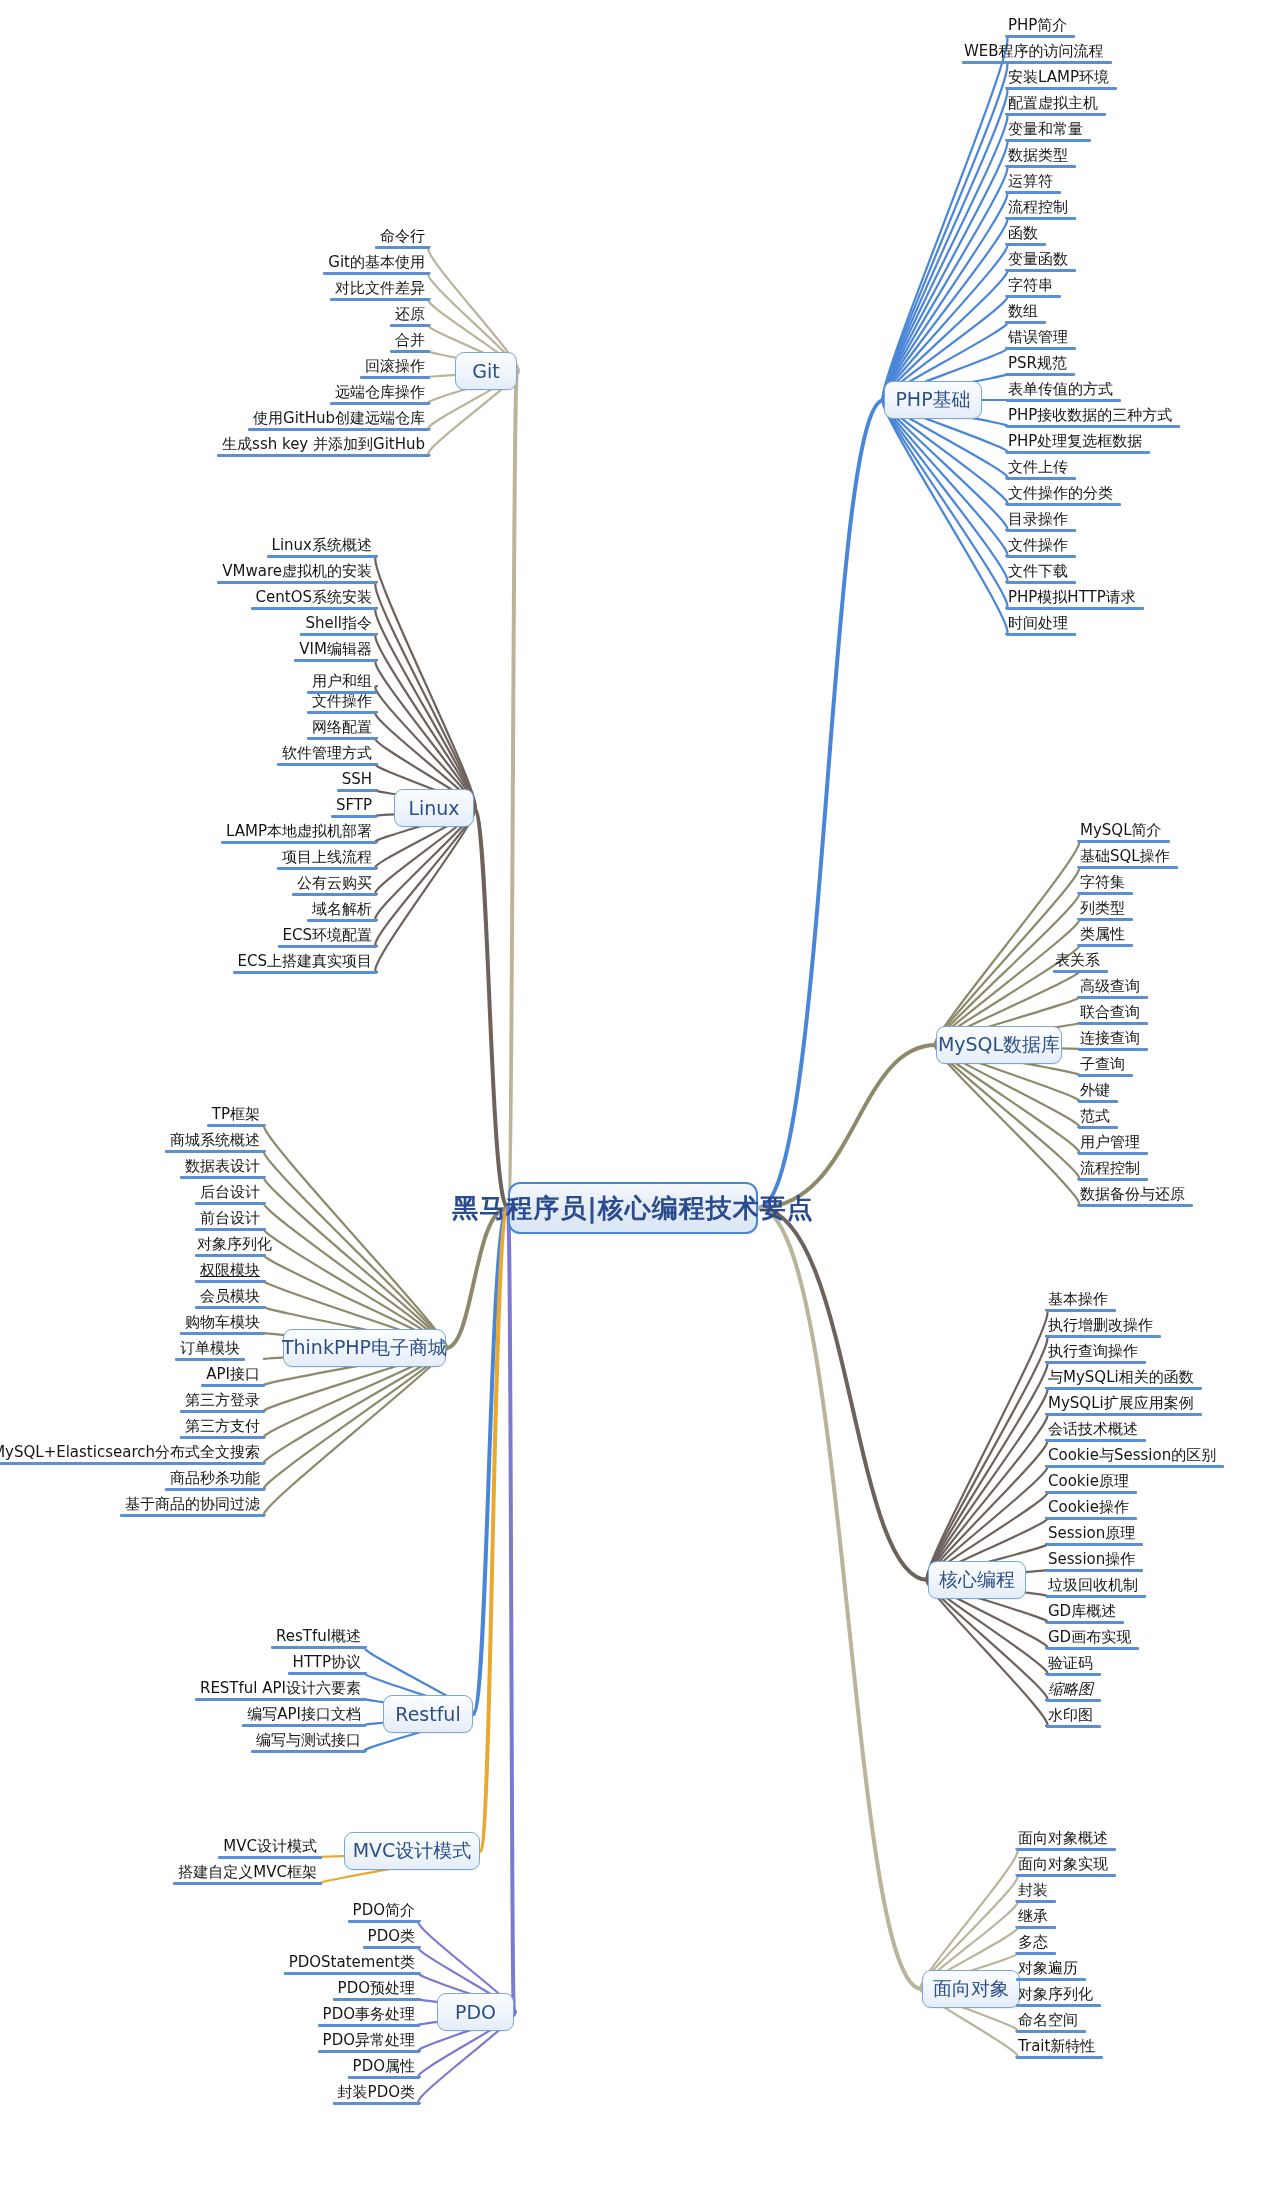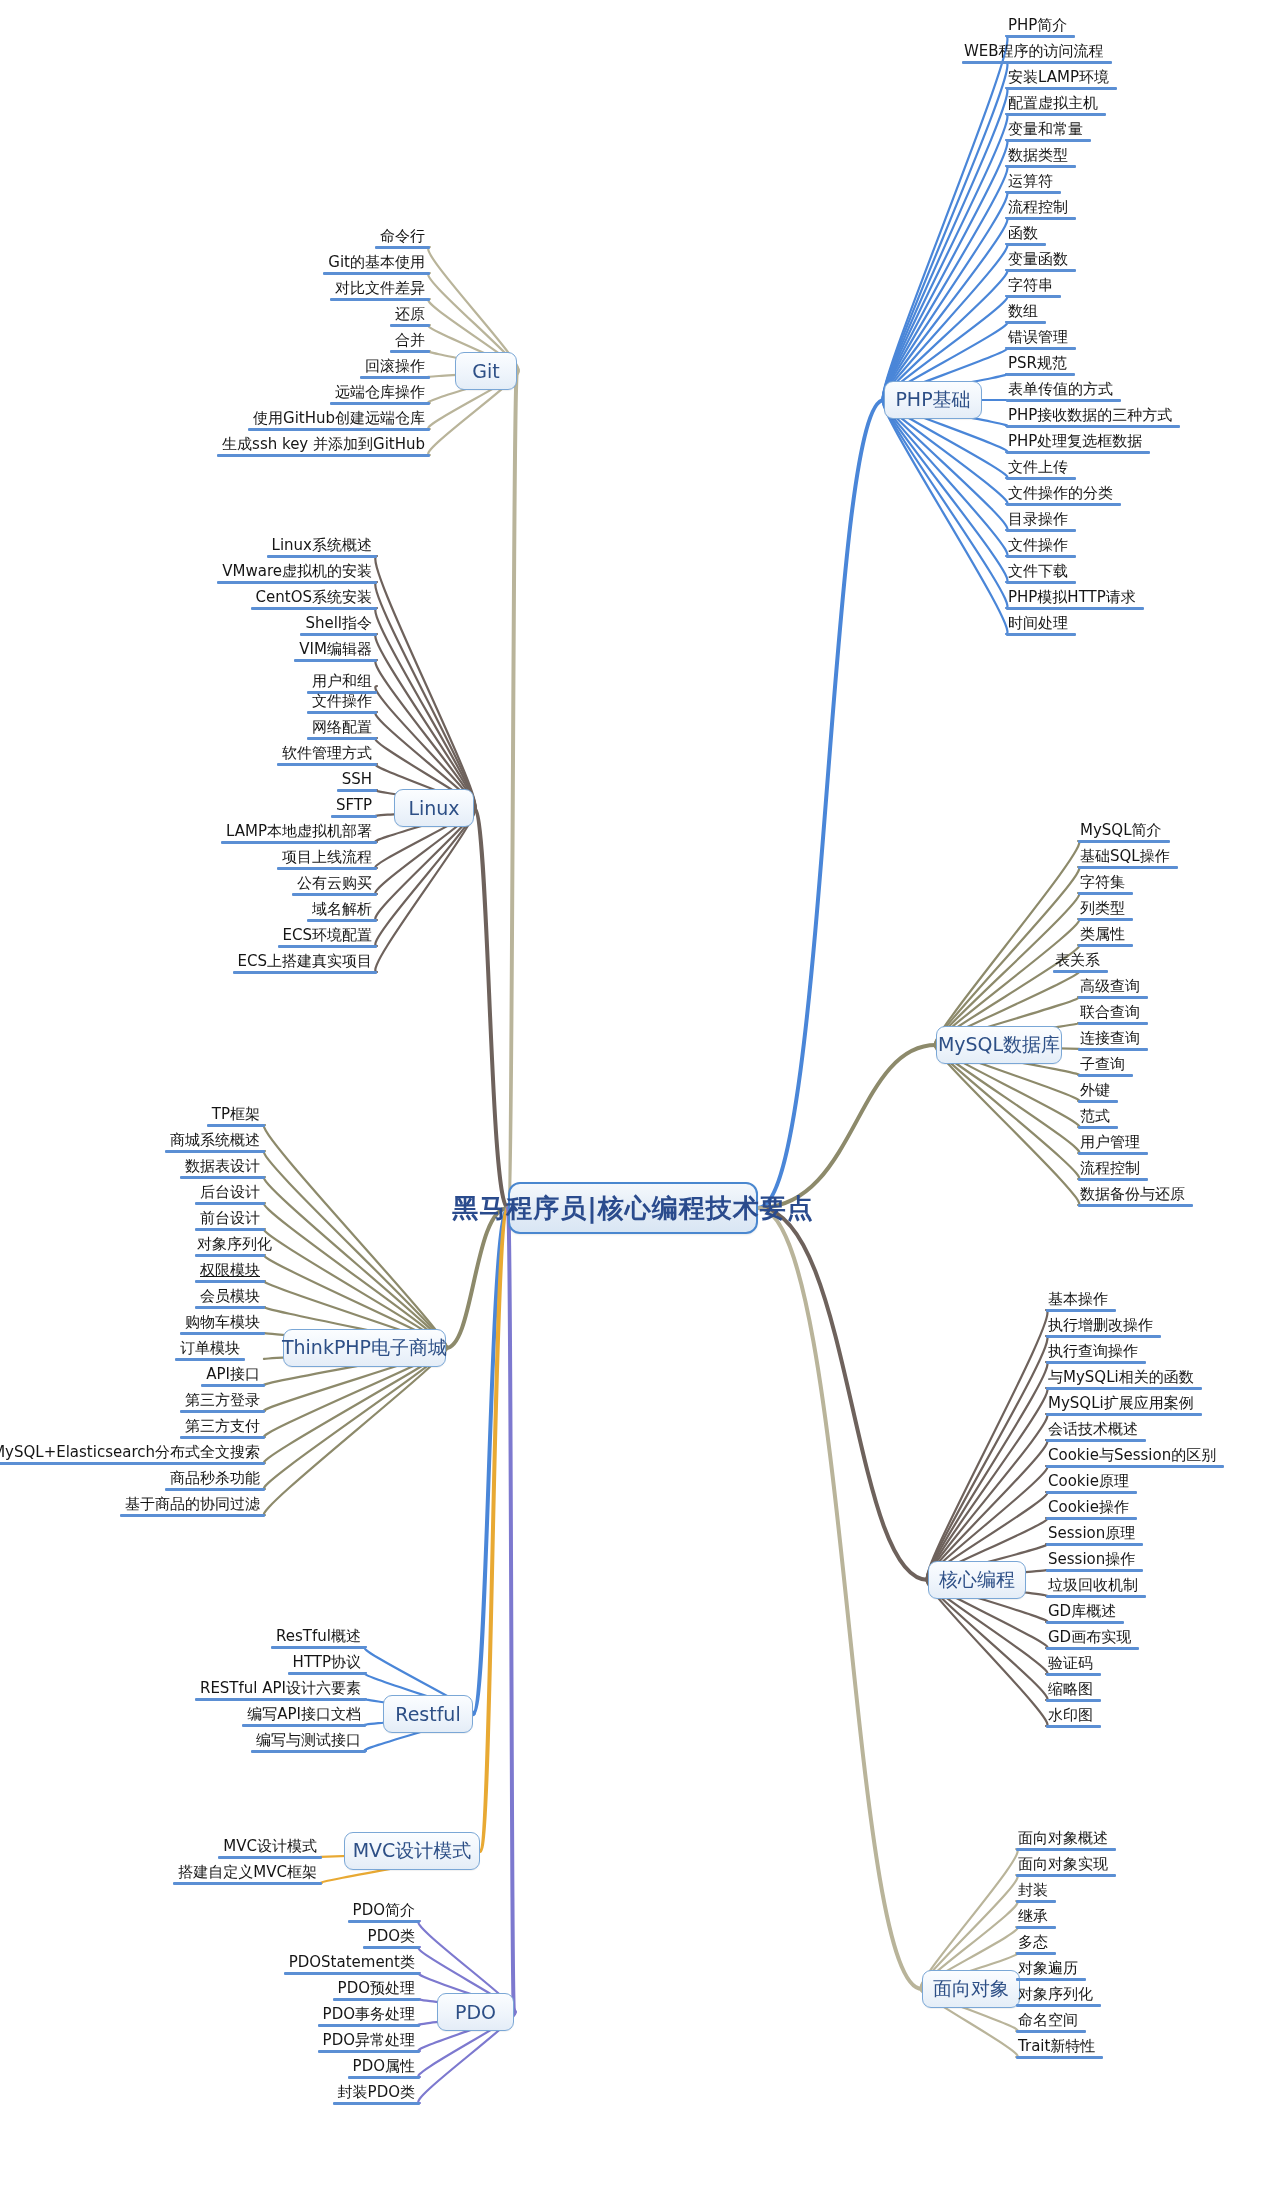--- a/index.html
+++ b/index.html
@@ -641,21 +641,21 @@
         <span class="ul" style="background: rgb(91, 143, 212); width: 78.1875px;"></span>
       </div>
       <div class="leaf right" style="top: 1629px; left: 1046px; width: 93.1875px;">
         <span class="lbl">GD画布实现</span>
         <span class="ul" style="background: rgb(91, 143, 212); width: 93.1875px;"></span>
       </div>
       <div class="leaf right" style="top: 1655px; left: 1046px; width: 55px;">
         <span class="lbl">验证码</span>
         <span class="ul" style="background: rgb(91, 143, 212); width: 55px;"></span>
       </div>
-      <div class="leaf right" style="top: 1681px; left: 1046px; width: 55px;">
+      <div class="leaf right" style="top: 1681px; left: 1046px; width: 55px; font-style: italic;">
         <span class="lbl">缩略图</span>
         <span class="ul" style="background: rgb(91, 143, 212); width: 55px;"></span>
       </div>
       <div class="leaf right" style="top: 1707px; left: 1046px; width: 55px;">
         <span class="lbl">水印图</span>
         <span class="ul" style="background: rgb(91, 143, 212); width: 55px;"></span>
       </div>
       <div class="branch-node" style="left: 922px; top: 1970px; width: 98px; height: 38px;">面向对象</div>
       <div class="leaf right" style="top: 1830px; left: 1016px; width: 100px;">
         <span class="lbl">面向对象概述</span>

